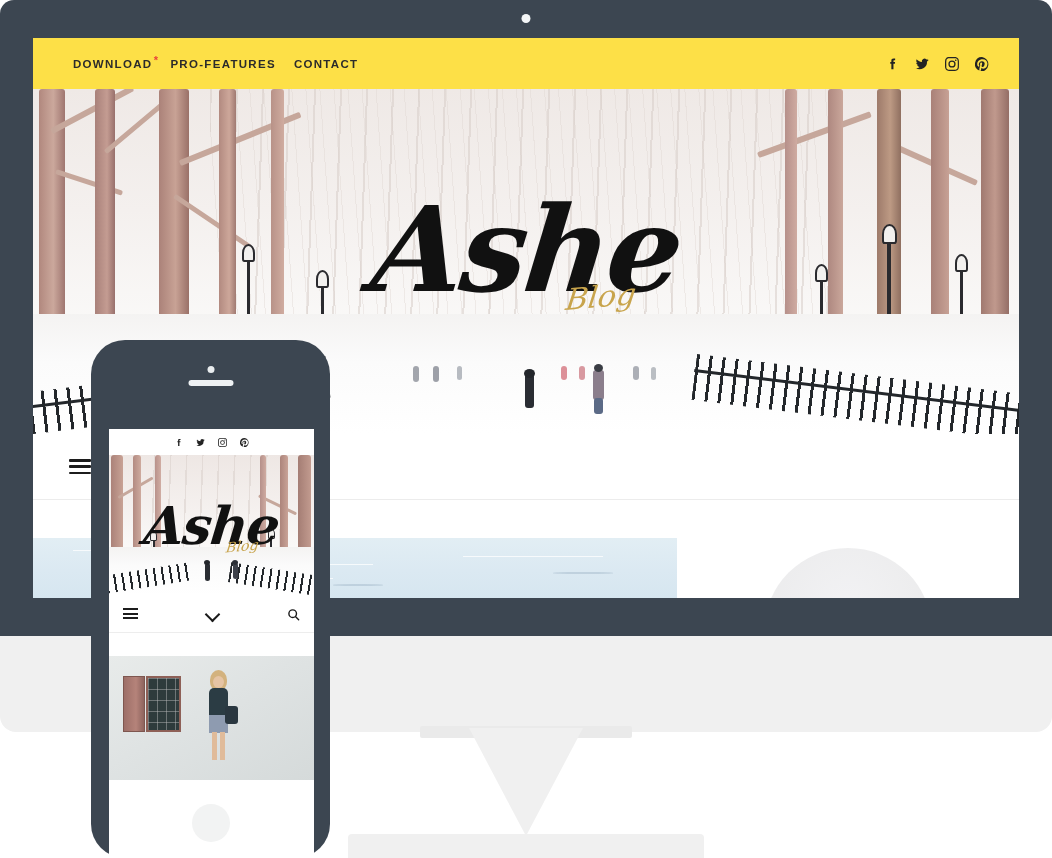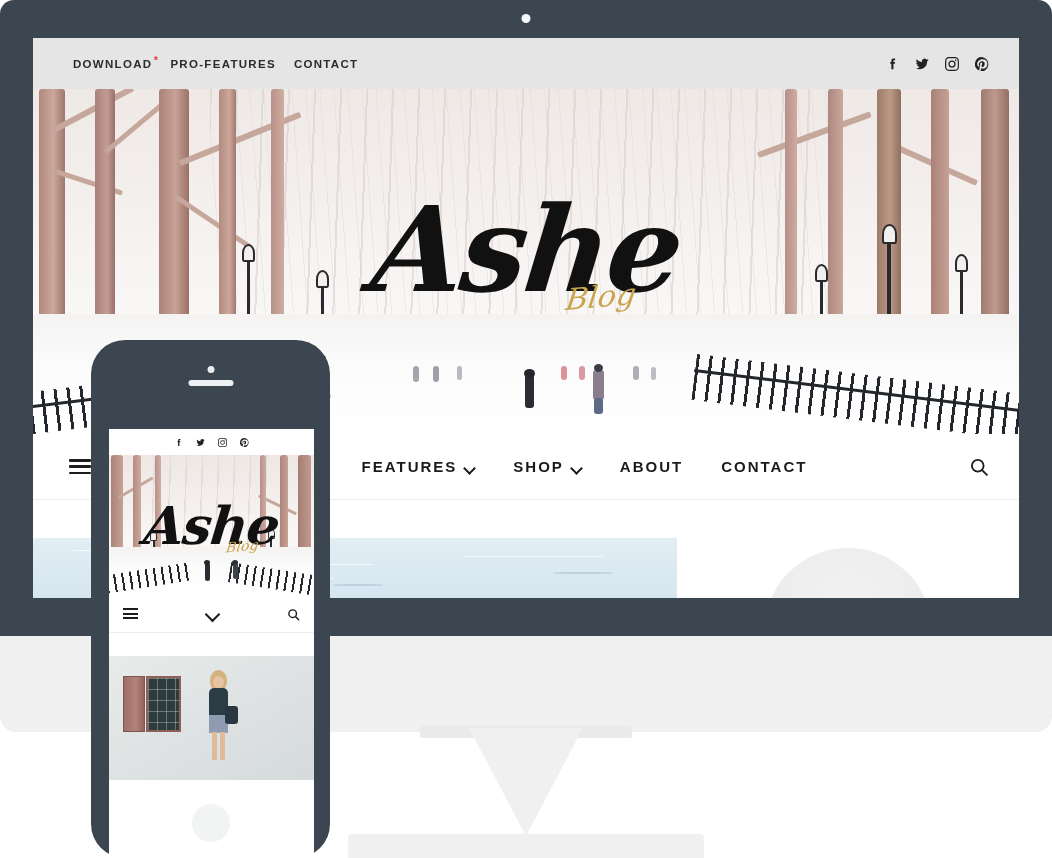--- a/index.html
+++ b/index.html
@@ -69,21 +69,21 @@
     width: 356px; height: 24px;
     background: #f0f0f0;
     border-radius: 4px 4px 0 0;
   }
 
   
   #site-topbar {
     position: absolute;
     left: 0; top: 0;
     width: 986px; height: 51px;
-    background: #e5e5e5;
+    background: #fde047;
     display: flex;
     align-items: center;
     padding: 0 30px 0 40px;
   }
   #topbar-menu { display: flex; align-items: center; gap: 18px; }
   .topbar-link {
     font-size: 11.5px;
     font-weight: bold;
     letter-spacing: 1.3px;
     color: #2b2b2b;
@@ -494,40 +494,20 @@
       </div>
     </div>
 
     <div id="site-nav">
       <div id="nav-hamburger">
         <span></span>
         <span></span>
         <span></span>
       </div>
 
-      <nav id="nav-menu">
-        <a class="nav-item" href="#">
-          <span>HOME</span>
-          <span class="chev"></span>
-        </a>
-        <a class="nav-item" href="#">
-          <span>FEATURES</span>
-          <span class="chev"></span>
-        </a>
-        <a class="nav-item" href="#">
-          <span>SHOP</span>
-          <span class="chev"></span>
-        </a>
-        <a class="nav-item" href="#">
-          <span>ABOUT</span>
-        </a>
-        <a class="nav-item" href="#">
-          <span>CONTACT</span>
-        </a>
-      </nav>
 
       <div id="nav-search">
         <svg viewBox="0 0 24 24" fill="none" stroke="currentColor" stroke-width="2.2" stroke-linecap="round">
           <circle cx="10.5" cy="10.5" r="7"></circle>
             <line x1="16" y1="16" x2="21.5" y2="21.5"></line>
         </svg>
       </div>
     </div>
 
     <div id="site-content">

